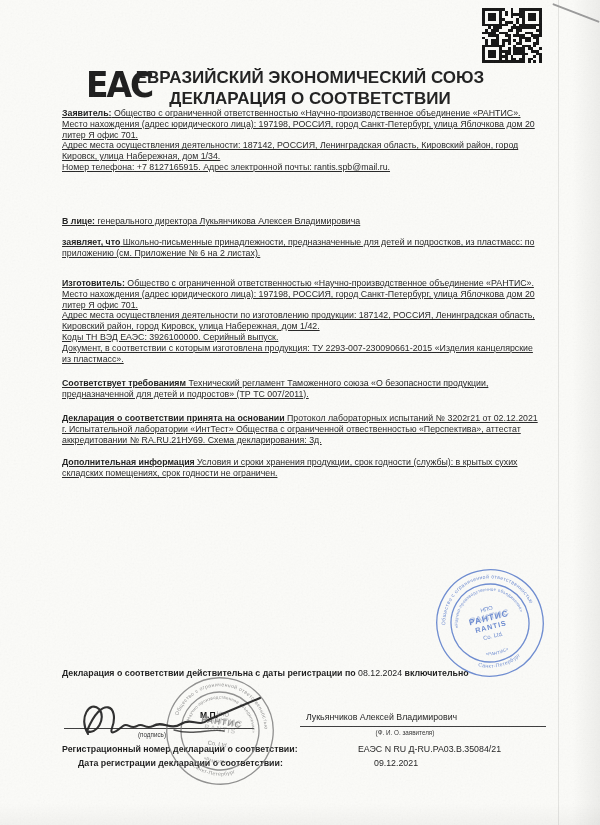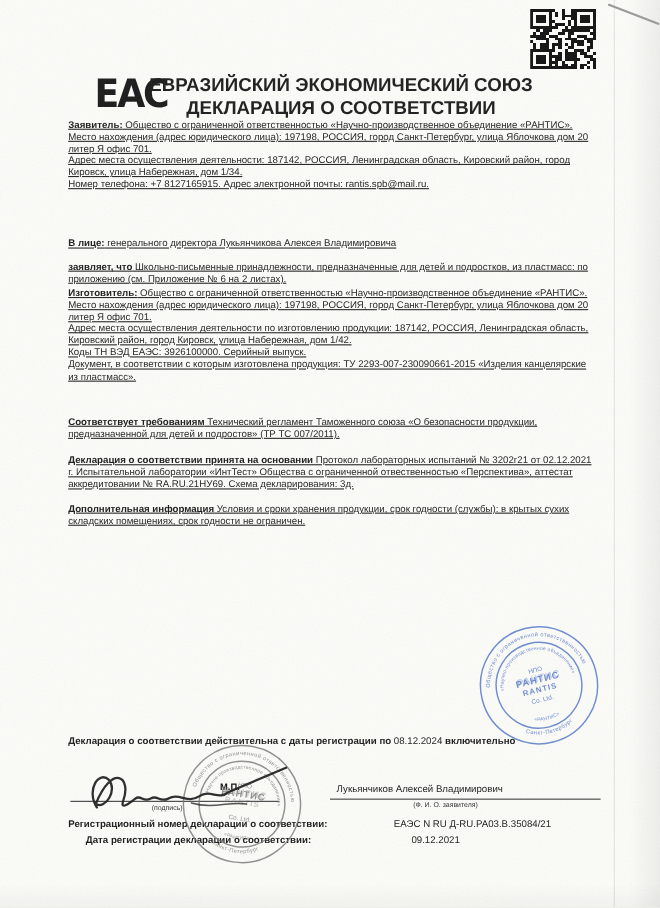--- a/index.html
+++ b/index.html
@@ -23,21 +23,21 @@
   .header{position:absolute;left:100px;top:71px;width:420px;text-align:center;z-index:2;}
   .header .h1,.header .h2{font-weight:bold;font-size:17px;line-height:14px;color:#1f1f1f;}
   .header .h2{margin-top:7px;}
   
   .block{position:absolute;left:62px;width:480px;font-size:8.8px;line-height:10.8px;z-index:2;color:#262626;text-decoration:underline;}
   .block p{margin:0;}
   b{color:#1d1d1d;}
   #blk-applicant{top:108px;}
   #blk-person{top:216px;}
   #blk-declares{top:237px;}
-  #blk-manufacturer{top:261px;}
+  #blk-manufacturer{top:278px;}
   #blk-compliance{top:378px;}
   #blk-basis{top:413px;}
   #blk-additional{top:457px;}
   .validity{position:absolute;left:62px;top:668px;width:510px;font-size:8.8px;z-index:2;}
   
   .sig-line{position:absolute;left:64px;top:728px;width:190px;height:1px;background:#3c3c3c;z-index:2;}
   .sig-caption{position:absolute;left:92px;top:731px;width:120px;text-align:center;font-size:6.3px;color:#333;z-index:2;}
   .fio-name{position:absolute;left:306px;top:712px;font-size:8.8px;z-index:2;}
   .fio-line{position:absolute;left:300px;top:726px;width:246px;height:1px;background:#3c3c3c;z-index:2;}
   .fio-caption{position:absolute;left:330px;top:729px;width:150px;text-align:center;font-size:6.3px;color:#333;z-index:2;}

